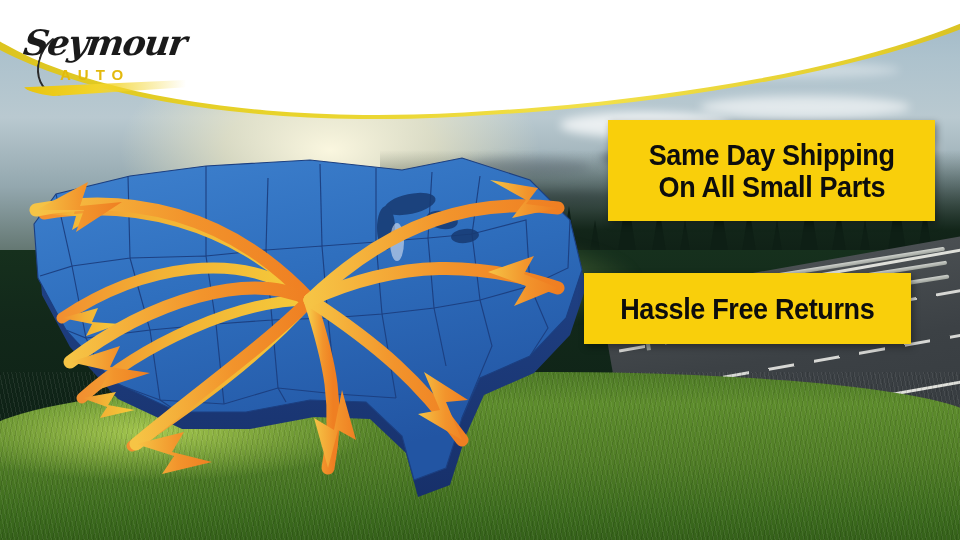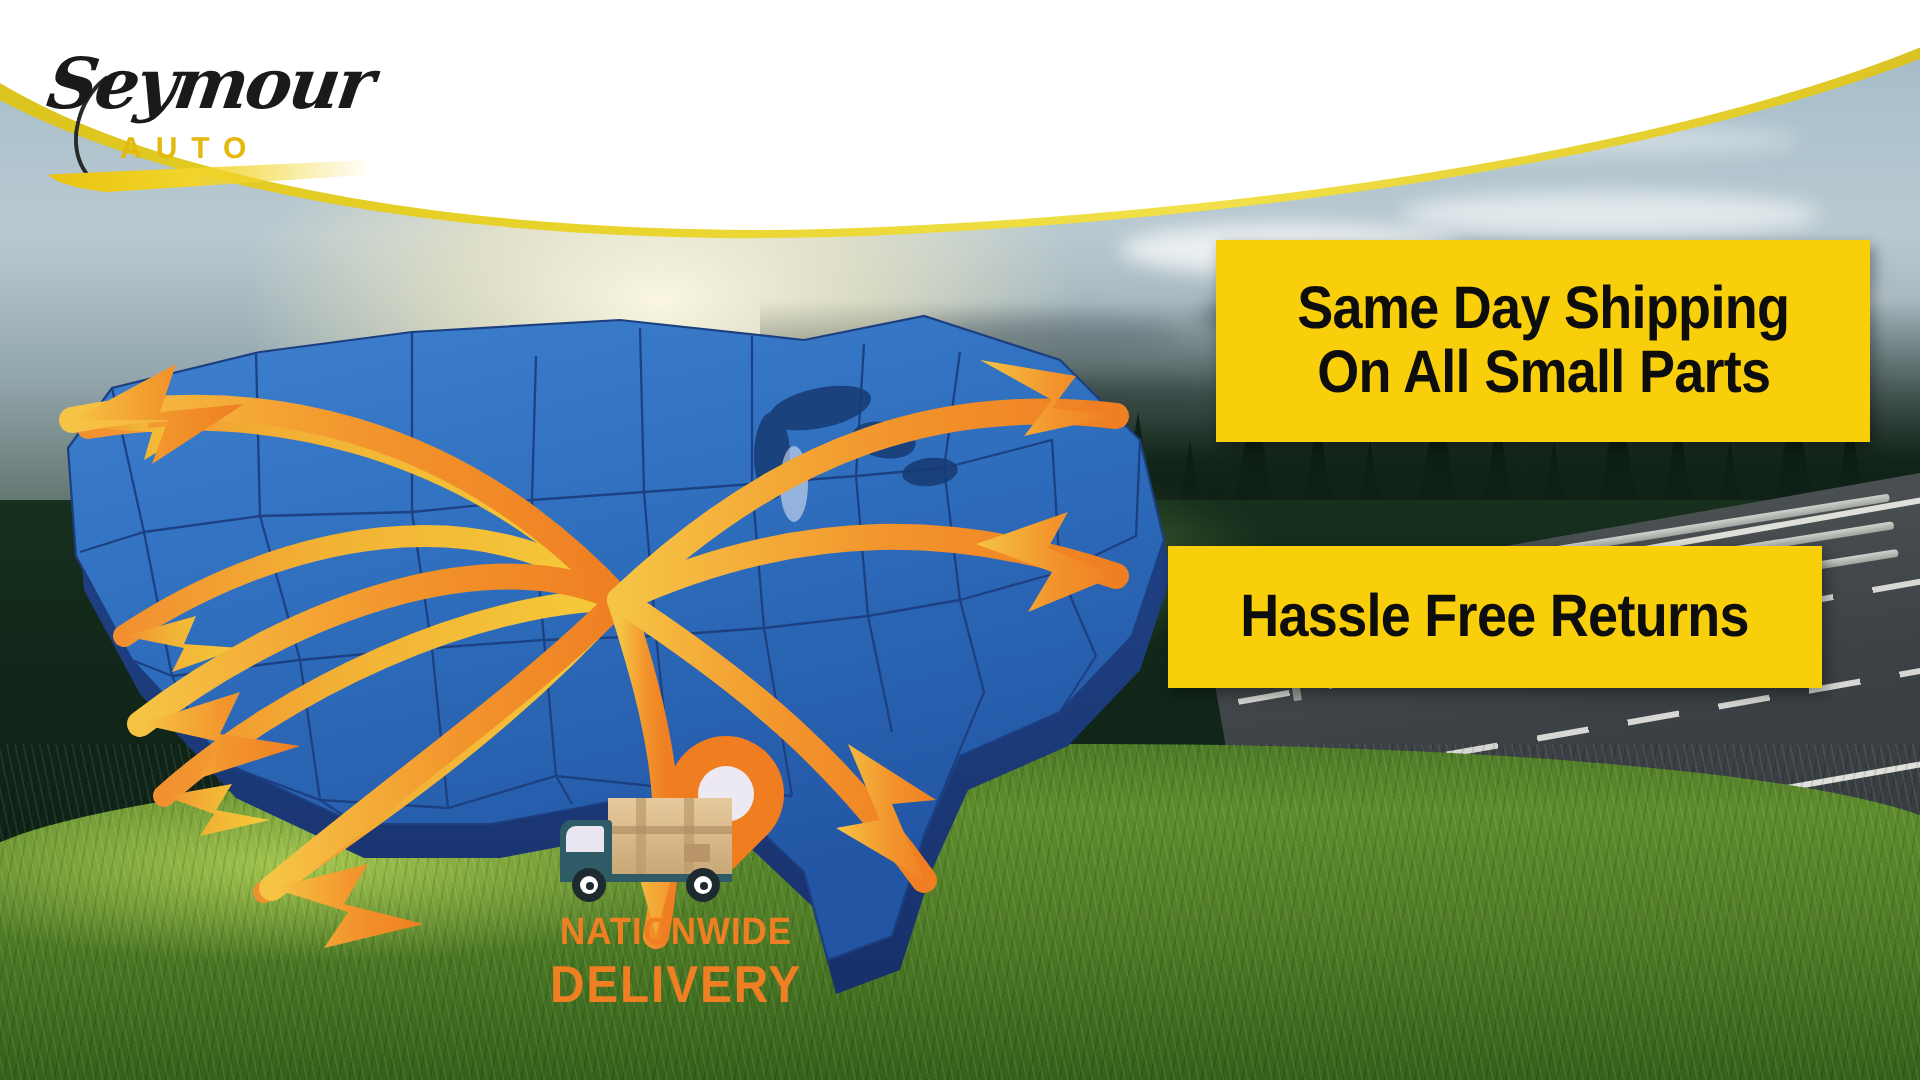--- a/index.html
+++ b/index.html
@@ -386,44 +386,20 @@
         <path d="M 26,60 l 52,-28 l -8,24 l 42,-4 l -46,30 l 8,-22 Z"></path>
         <path d="M 60,212 l 50,-16 l -10,21 l 40,6 l -50,16 l 10,-18 Z"></path>
         <path d="M 126,294 l 48,-12 l -12,20 l 40,10 l -50,12 l 12,-18 Z"></path>
         <path d="M 318,318 l -14,-50 l 20,12 l 8,-40 l 14,50 l -18,-10 Z"></path>
         <path d="M 452,290 l -44,-26 l 22,-4 l -16,-38 l 44,28 l -22,2 Z"></path>
         <path d="M 548,138 l -44,18 l 12,-20 l -38,-14 l 46,-16 l -10,18 Z"></path>
         <path d="M 548,58 l -46,10 l 14,-18 l -36,-20 l 48,8 l -12,16 Z"></path>
       </g>
     </svg>
 
-    <div class="deliver">
-      <div class="pin-white"></div>
-      <div class="pin"></div>
-      <div class="pin-hole"></div>
-
-      <div class="truck-base"></div>
-      <div class="truck-body">
-        <div class="truck-tape a"></div>
-        <div class="truck-tape b"></div>
-      </div>
-      <div class="truck-tape-h"></div>
-      <div class="truck-label"></div>
-      <div class="truck-cab"></div>
-      <div class="truck-win"></div>
-      <div class="wheel w1">
-          <i></i>
-        </div>
-      <div class="wheel w2">
-          <i></i>
-        </div>
-
-      <div class="nationwide">NATIONWIDE</div>
-      <div class="delivery">DELIVERY</div>
-    </div>
   </div>
 
   <div class="swoosh"></div>
   <div class="header-white"></div>
 
   <div class="logo">
     <div class="logo-tail"></div>
     <div class="logo-word">Seymour</div>
     <div class="logo-swoosh"></div>
     <div class="logo-sub">AUTO</div>

